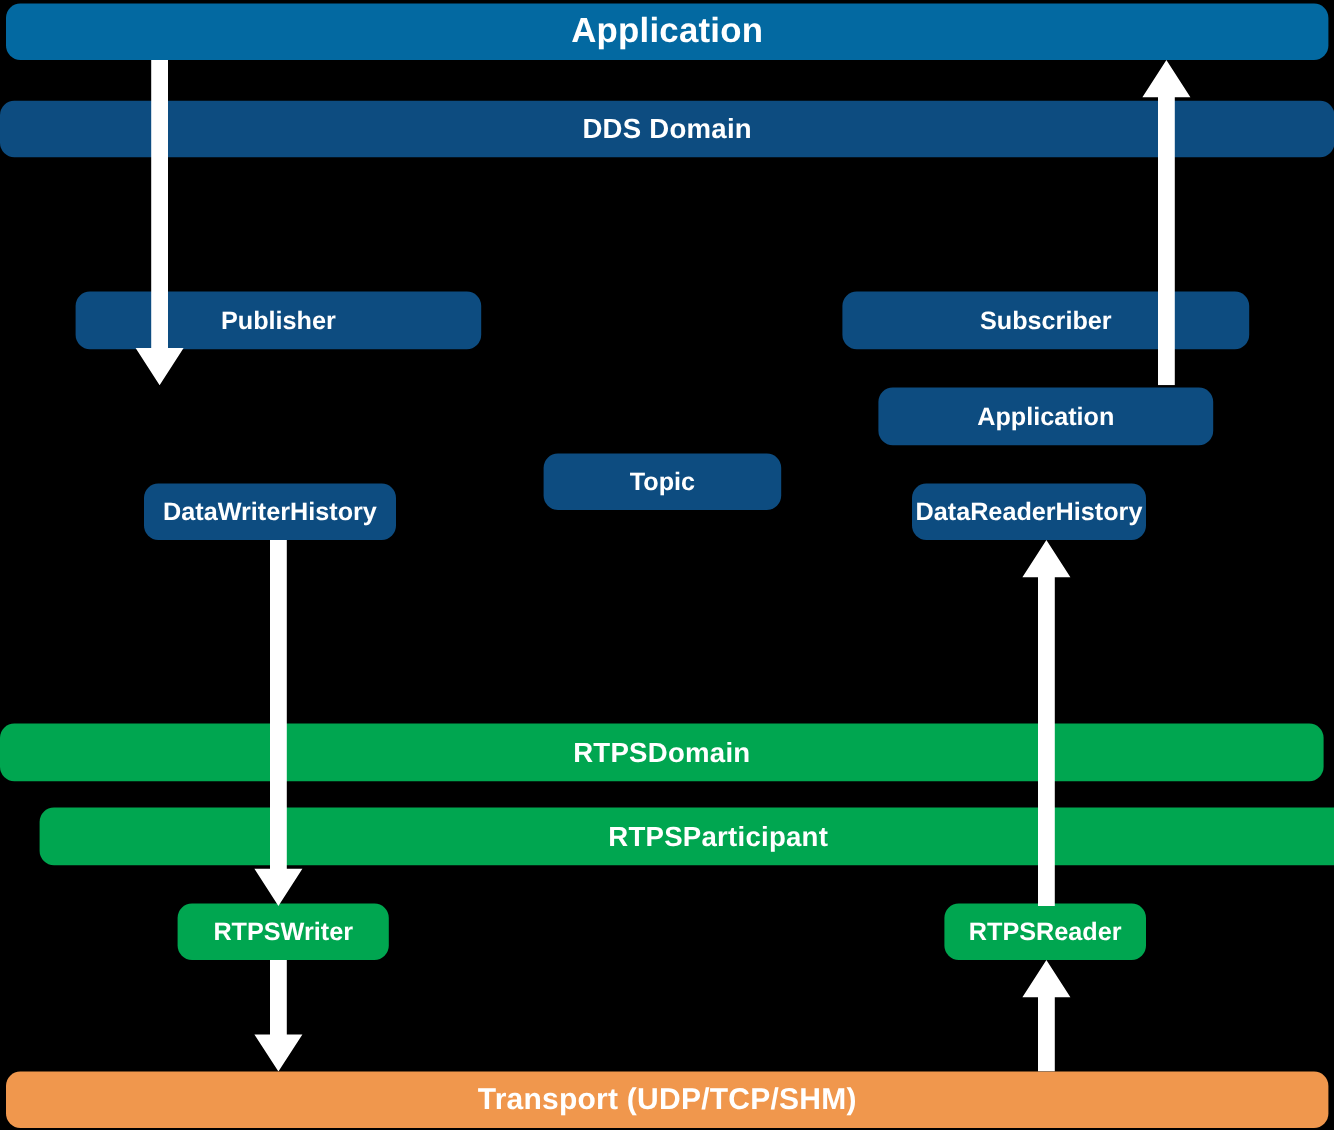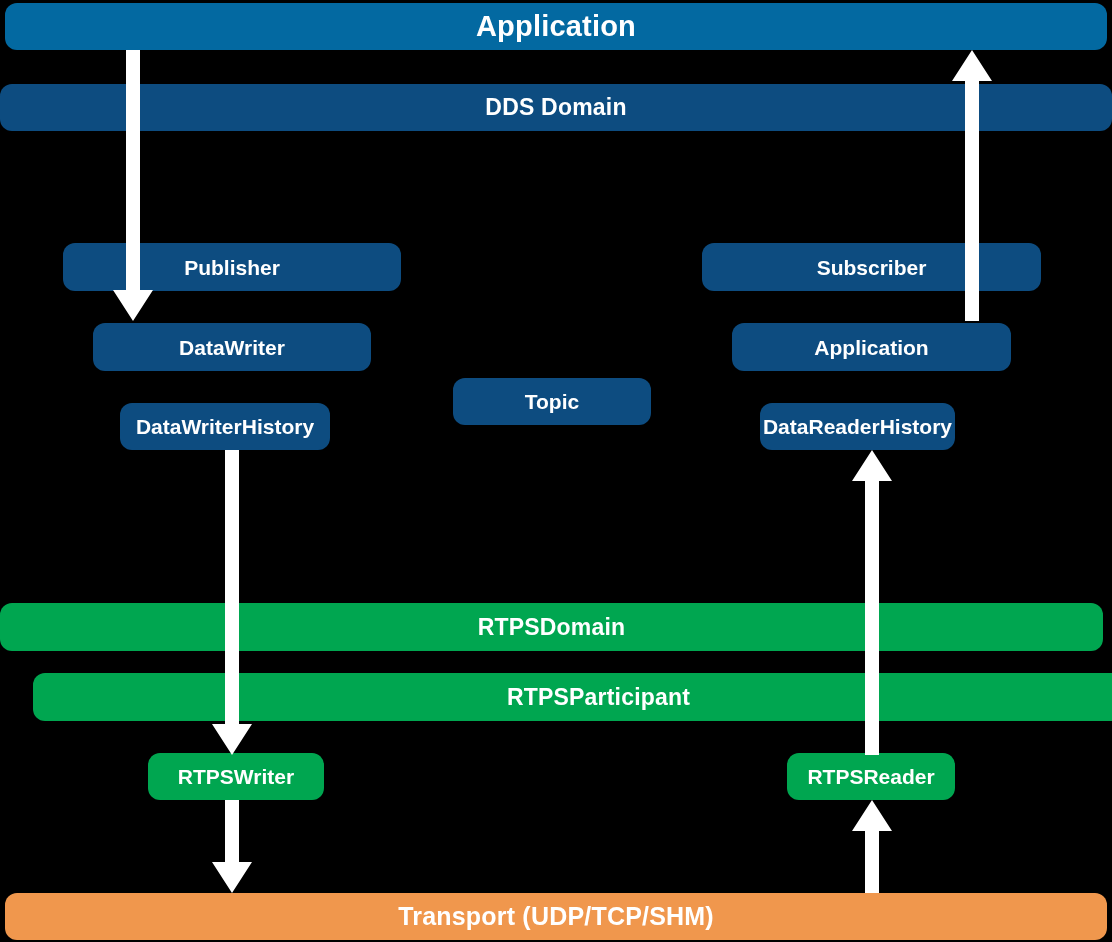--- a/index.html
+++ b/index.html
@@ -62,21 +62,20 @@
 
   <div class="box app-band band" style="left:5px; top:3px; width:1102px; height:47px;">Application</div>
 
   <div class="box dds band" style="left:0px; top:84px; width:1112px; height:47px;">DDS Domain</div>
 
 
   <div class="box dds node" style="left:63px; top:243px; width:338px; height:48px;">Publisher</div>
 
   <div class="box dds node" style="left:702px; top:243px; width:339px; height:48px;">Subscriber</div>
 
-  <div class="box dds node" style="left:93px; top:323px; width:278px; height:48px;">DataWriter</div>
 
   <div class="box dds node" style="left:732px; top:323px; width:279px; height:48px;">Application</div>
 
   <div class="box dds node" style="left:453px; top:378px; width:198px; height:47px;">Topic</div>
 
   <div class="box dds node" style="left:120px; top:403px; width:210px; height:47px;">DataWriterHistory</div>
 
   <div class="box dds node" style="left:760px; top:403px; width:195px; height:47px;">DataReaderHistory</div>
 
   <div class="box rtps band" style="left:0px; top:603px; width:1103px; height:48px;">RTPSDomain</div>

